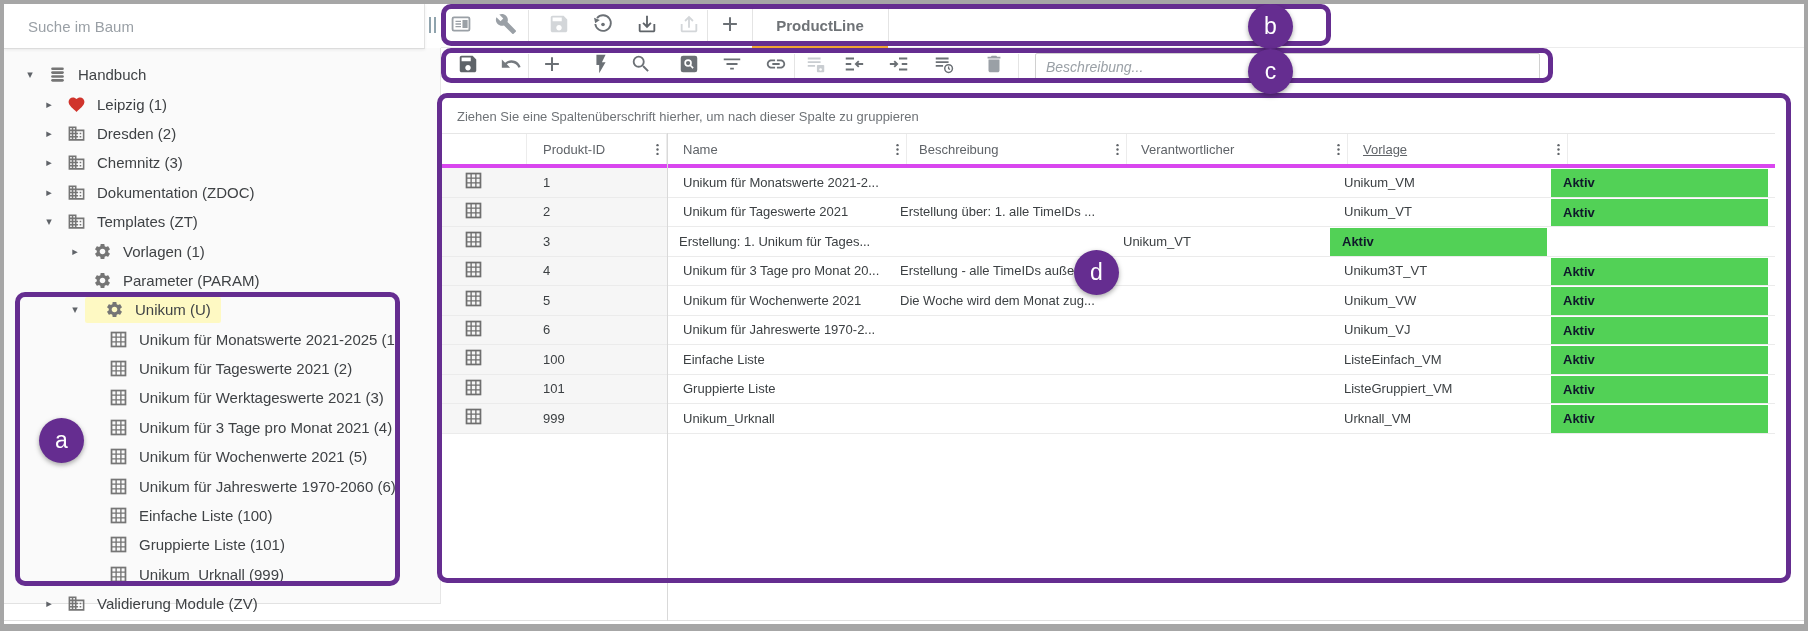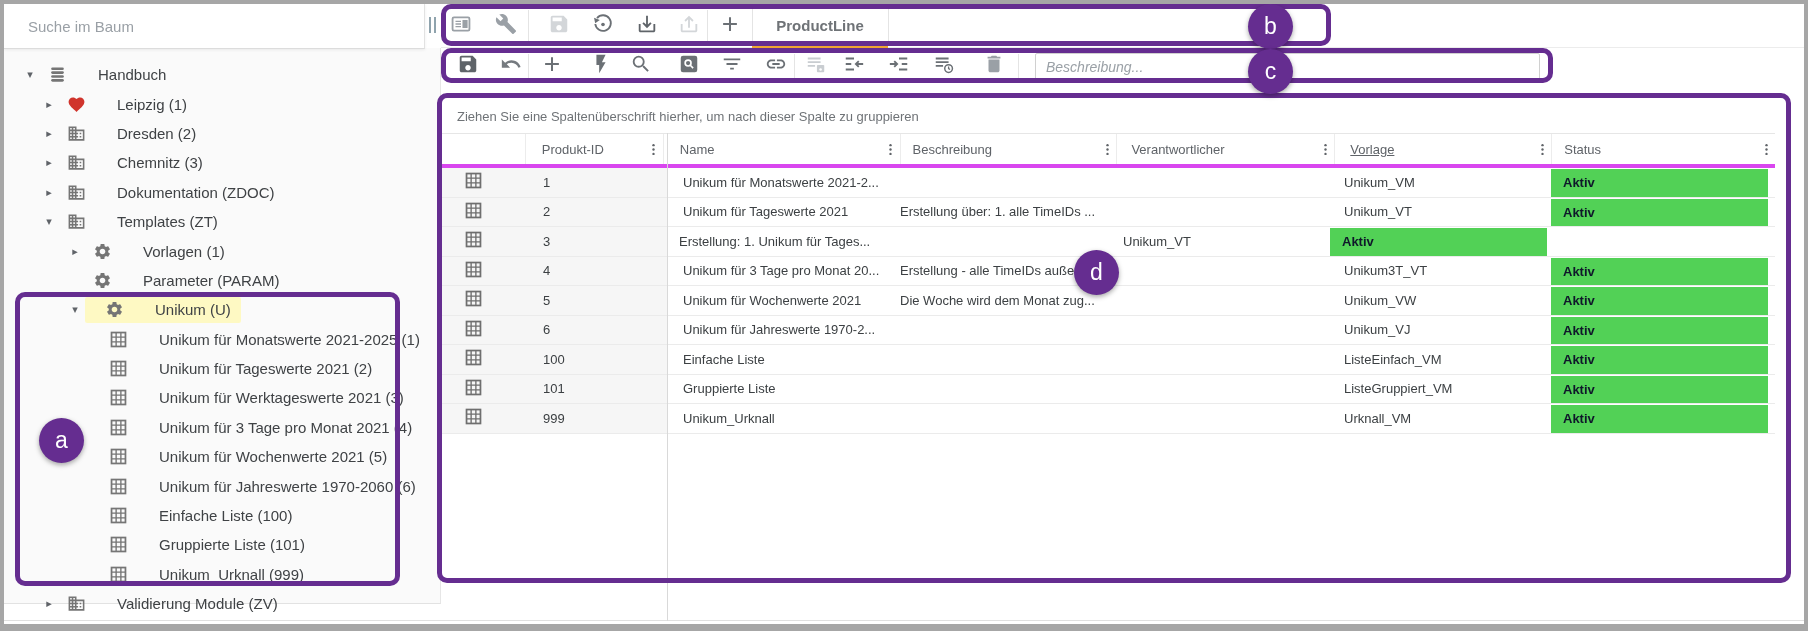--- a/index.html
+++ b/index.html
@@ -17,21 +17,21 @@
   .side-bg{position:absolute;left:0;top:44px;width:437px;height:556px;background:#fafafa;
            border-right:1px solid #e6e6e6;border-bottom:1px solid #e2e2e2;box-sizing:border-box;}
   .handle{position:absolute;top:13px;width:2px;height:16px;background:#8fa3ad;z-index:3;}
 
   
   .tree{position:absolute;left:0;top:56px;width:436px;z-index:1;}
   .trow{display:flex;align-items:center;height:29.4px;font-size:15px;color:#3f4245;white-space:nowrap;}
   .arrow{width:20px;flex:none;text-align:center;color:#5f6368;font-size:11px;cursor:default;}
   .ticon{width:26px;margin-left:4px;flex:none;display:flex;align-items:center;justify-content:center;color:#757575;}
   .ticon svg{width:19px;height:19px;}
-  .tlabel{margin-left:28px;}
+  .tlabel{margin-left:8px;}
   .iw{display:flex;align-items:center;height:26px;padding:0 10px 0 0;border-radius:2px;}
   .trow.selected .iw{background:#fef9c3;padding-left:12px;}
   .l0{padding-left:16px;}.l1{padding-left:35px;}.l2{padding-left:61px;}.l3{padding-left:97px;}
   .heart{color:#d0342c;}
 
   
   .tb{position:absolute;width:24px;height:24px;display:flex;align-items:center;justify-content:center;}
   .tb svg{width:22px;height:22px;}
   .vsep{position:absolute;width:1px;background:#e4e4e4;}
   .tabline{position:absolute;left:437px;top:43px;width:1363px;height:1px;background:#ececec;}
@@ -548,28 +548,20 @@
           </span>
       </div>
       <div class="hcell h5">
         <span>Vorlage</span>
         <span class="hmenu">
             <svg>
               <use href="#i-dots"></use>
             </svg>
           </span>
       </div>
-      <div class="hcell h6">
-        <span>Status</span>
-        <span class="hmenu">
-            <svg>
-              <use href="#i-dots"></use>
-            </svg>
-          </span>
-      </div>
     </div>
 
     <div class="grows">
       <div class="grow">
         <div class="cell c0">
             <span class="rowicon"><svg>
                 <use href="#i-table"></use>
               </svg></span>
           </div>
         <div class="cell c1">1</div>

